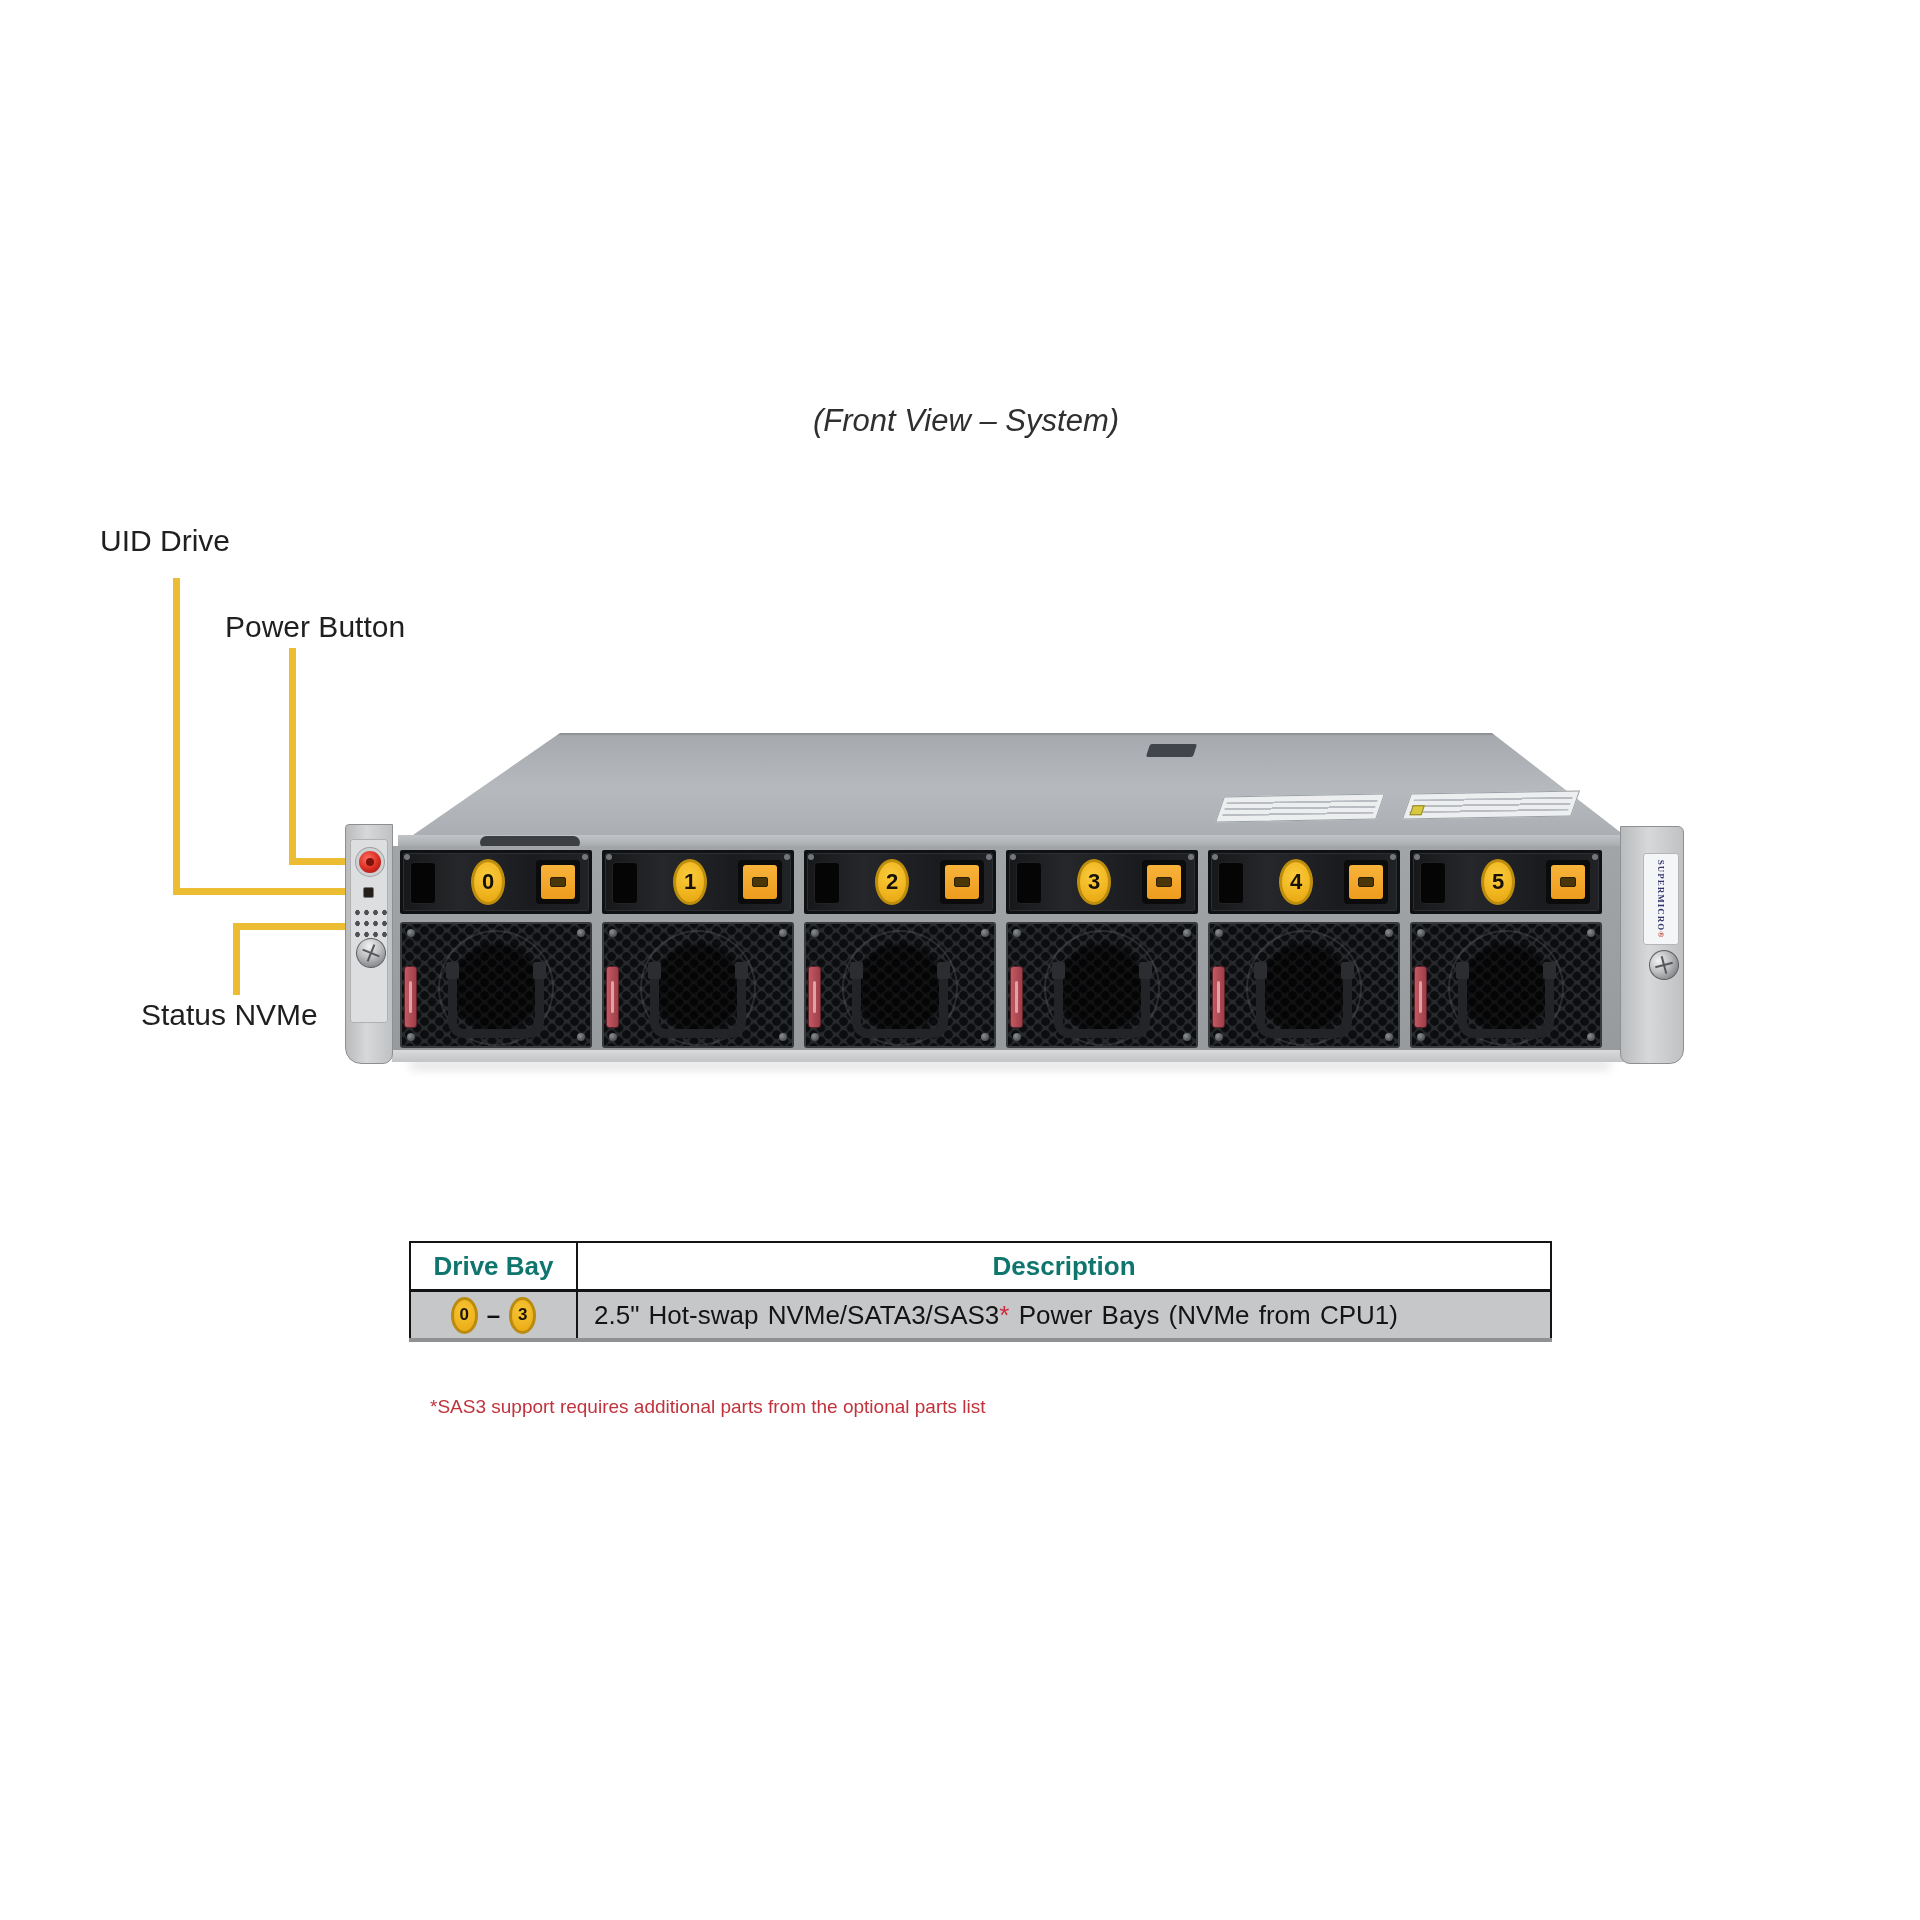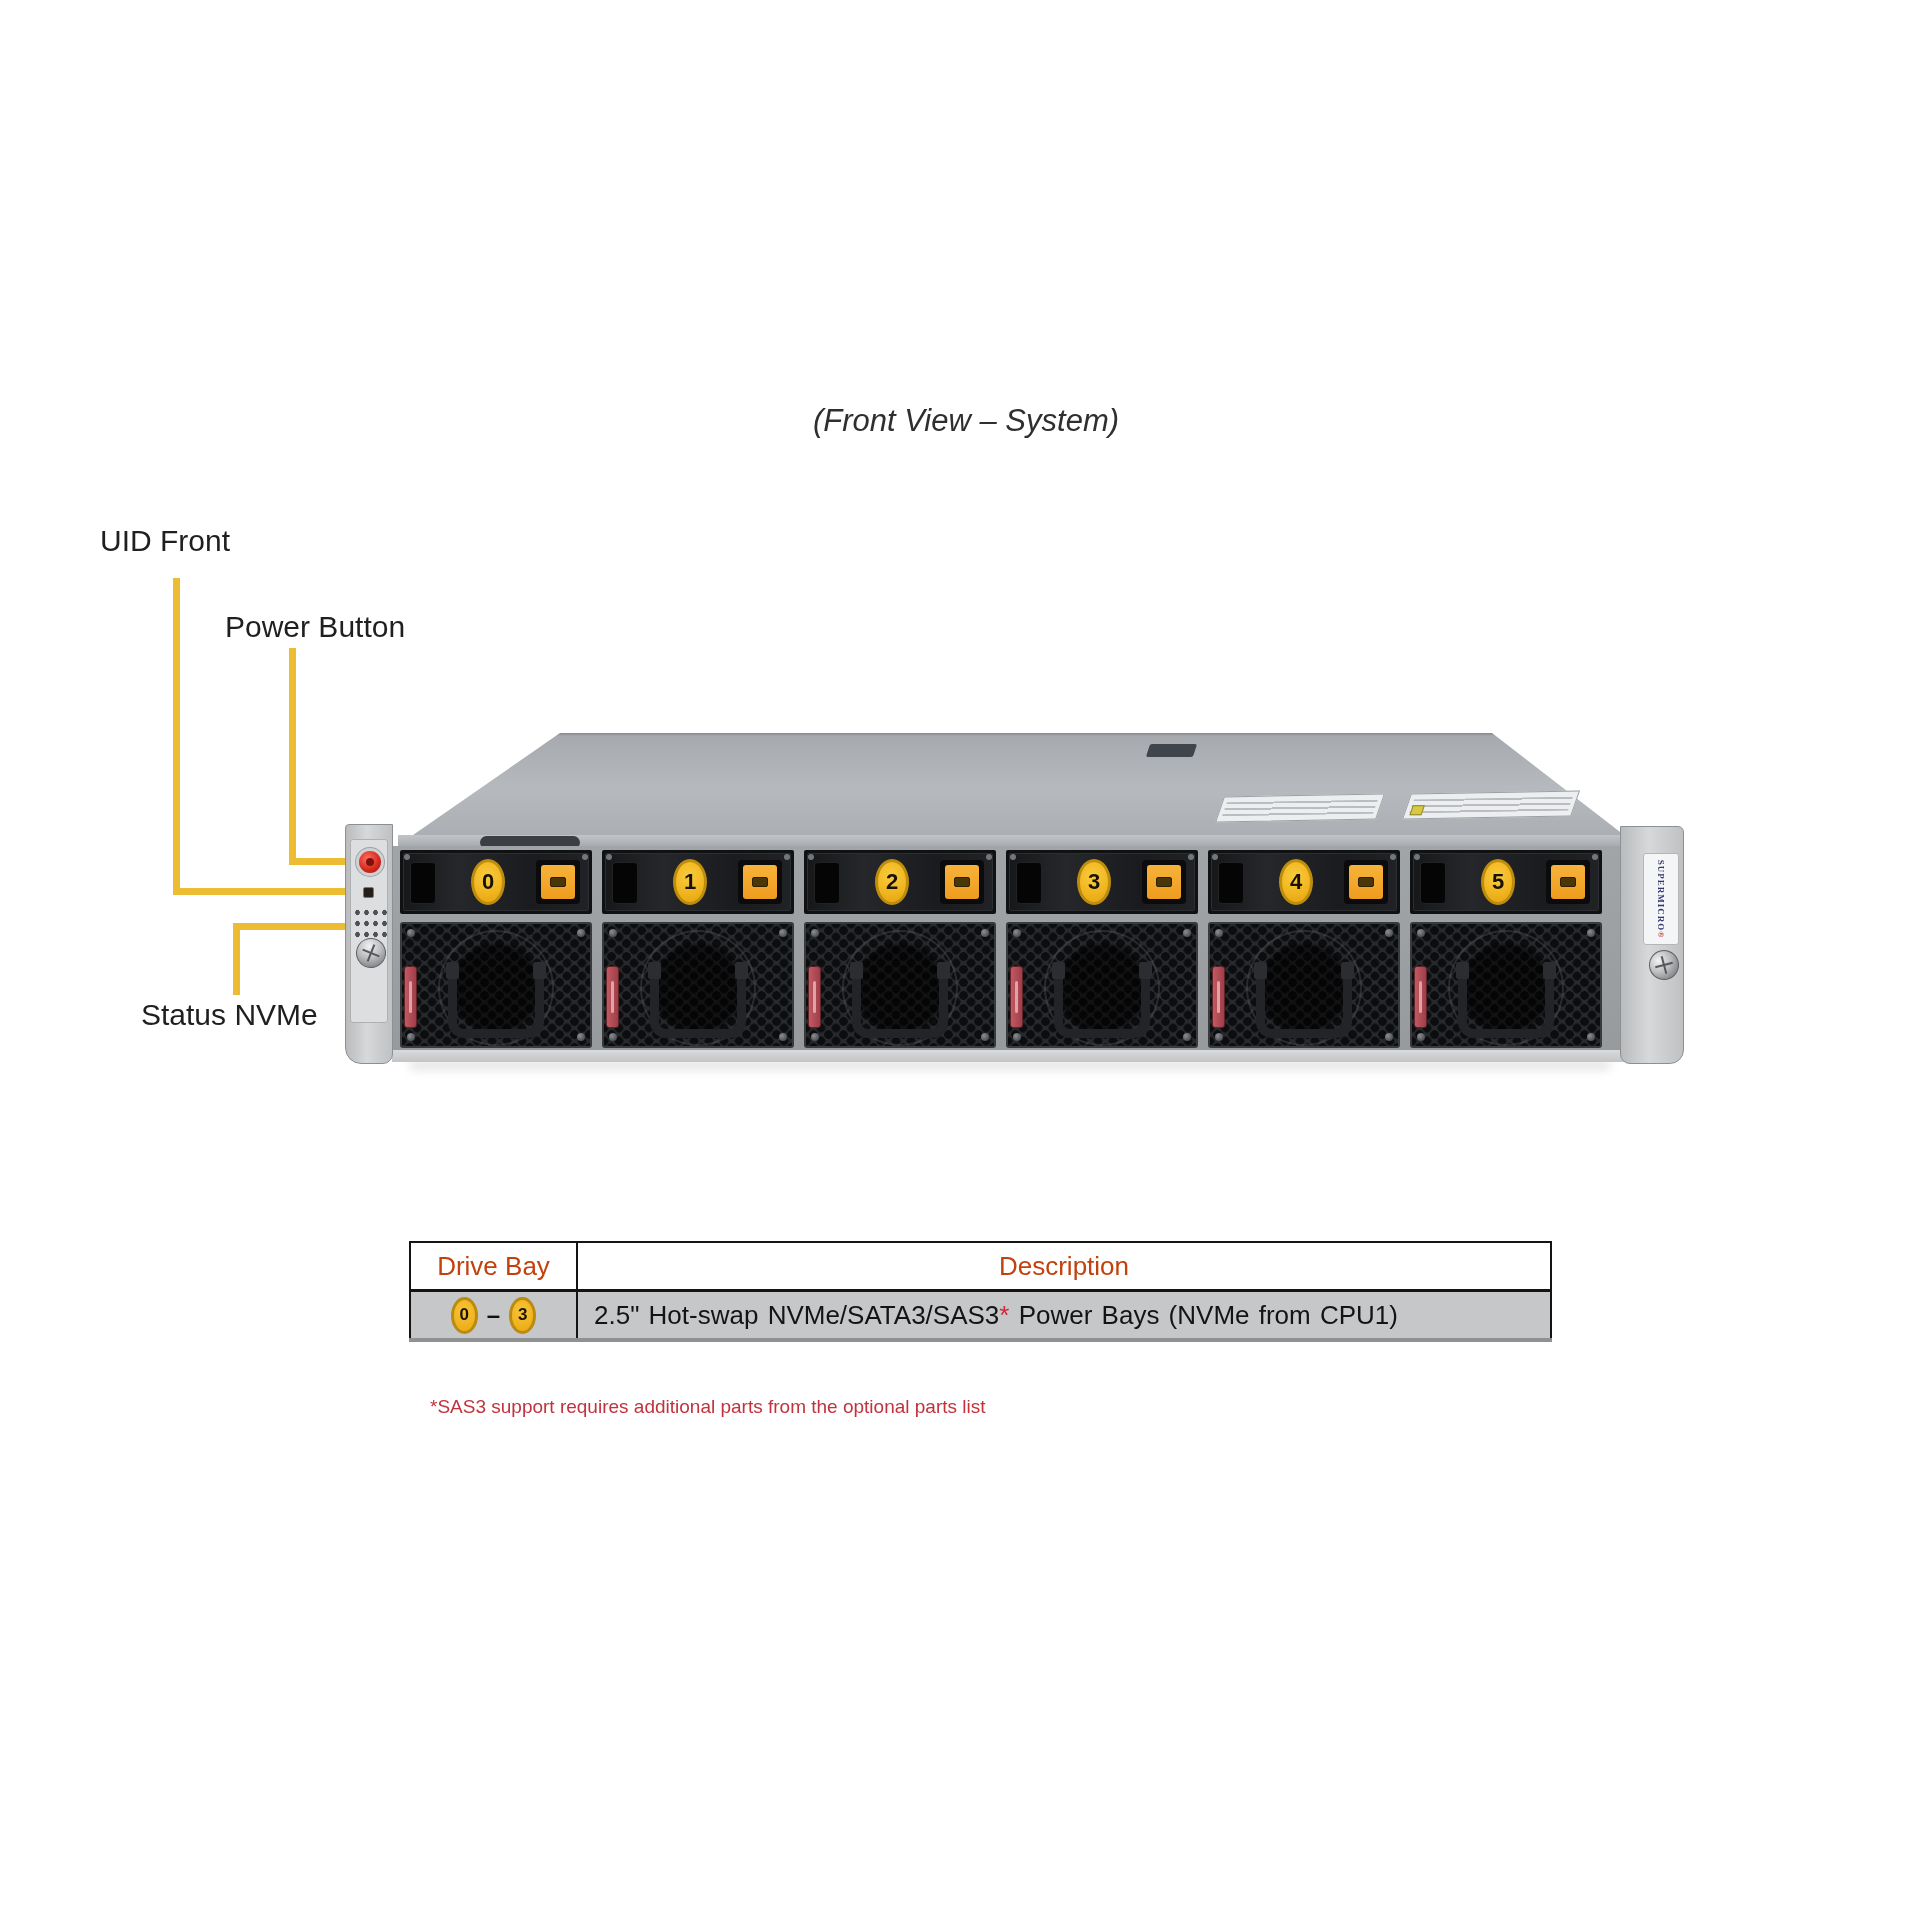--- a/index.html
+++ b/index.html
@@ -116,21 +116,21 @@
   .brand-text { transform:rotate(90deg); transform-origin:center; white-space:nowrap;
     font-family:"Liberation Serif", serif; font-weight:bold; font-size:9px; letter-spacing:1px;
     color:#33346e; }
   .brand-text .reg { color:#c03a33; font-size:8px; }
 
   
   .spec-table { position:absolute; left:409px; top:1241px; width:1143px;
     border-collapse:collapse; table-layout:fixed;
     border:2px solid #141414; border-bottom:4px solid #8f9193; }
   .spec-table th { border:2px solid #141414; border-bottom:3px solid #141414;
-    height:44px; font-size:26px; font-weight:normal; color:#c2410c; background:#ffffff; }
+    height:44px; font-size:26px; font-weight:bold; color:#0f766e; background:#ffffff; }
   .spec-table td { border:2px solid #141414; height:44px; font-size:26px; color:#141414;
     word-spacing:2px; overflow:visible;margin-left:24px; }
   .row-shaded td { background:#c6c7c8; }
   .col-bay { width:167px; }
   .bay-cell { text-align:center; vertical-align:middle; }
   .cell-oval { display:inline-flex; width:27px; height:37px; border-radius:50%;
     background:radial-gradient(circle at 45% 35%,#f7c435,#eaa912);
     border:3px solid #bb8b10; box-sizing:border-box; align-items:center; justify-content:center;
     font-size:17px; font-weight:bold; color:#1d1504; vertical-align:middle;
     position:relative; z-index:2; }
@@ -141,21 +141,21 @@
   .footnote { position:absolute; left:430px; top:1396px; font-size:19px; color:#c2323c;
     white-space:nowrap; }
 </style>
 </head>
 <body>
 
 <div class="figure">
 
   <div class="title">(Front View – System)</div>
 
-  <div class="callout-label" style="left:100px; top:524px;">UID Front</div>
+  <div class="callout-label" style="left:100px; top:524px;">UID Drive</div>
   <div class="callout-label" style="left:225px; top:610px;">Power Button</div>
   <div class="callout-label" style="left:141px; top:998px;">Status NVMe</div>
 
   <div class="lead" style="left:173px; top:578px; width:7px; height:317px;"></div>
   <div class="lead" style="left:173px; top:888px; width:197px; height:7px;"></div>
   <div class="lead" style="left:289px; top:648px; width:7px; height:217px;"></div>
   <div class="lead" style="left:289px; top:858px; width:73px; height:7px;"></div>
   <div class="lead" style="left:233px; top:923px; width:120px; height:7px;"></div>
   <div class="lead" style="left:233px; top:923px; width:7px; height:72px;"></div>
 

